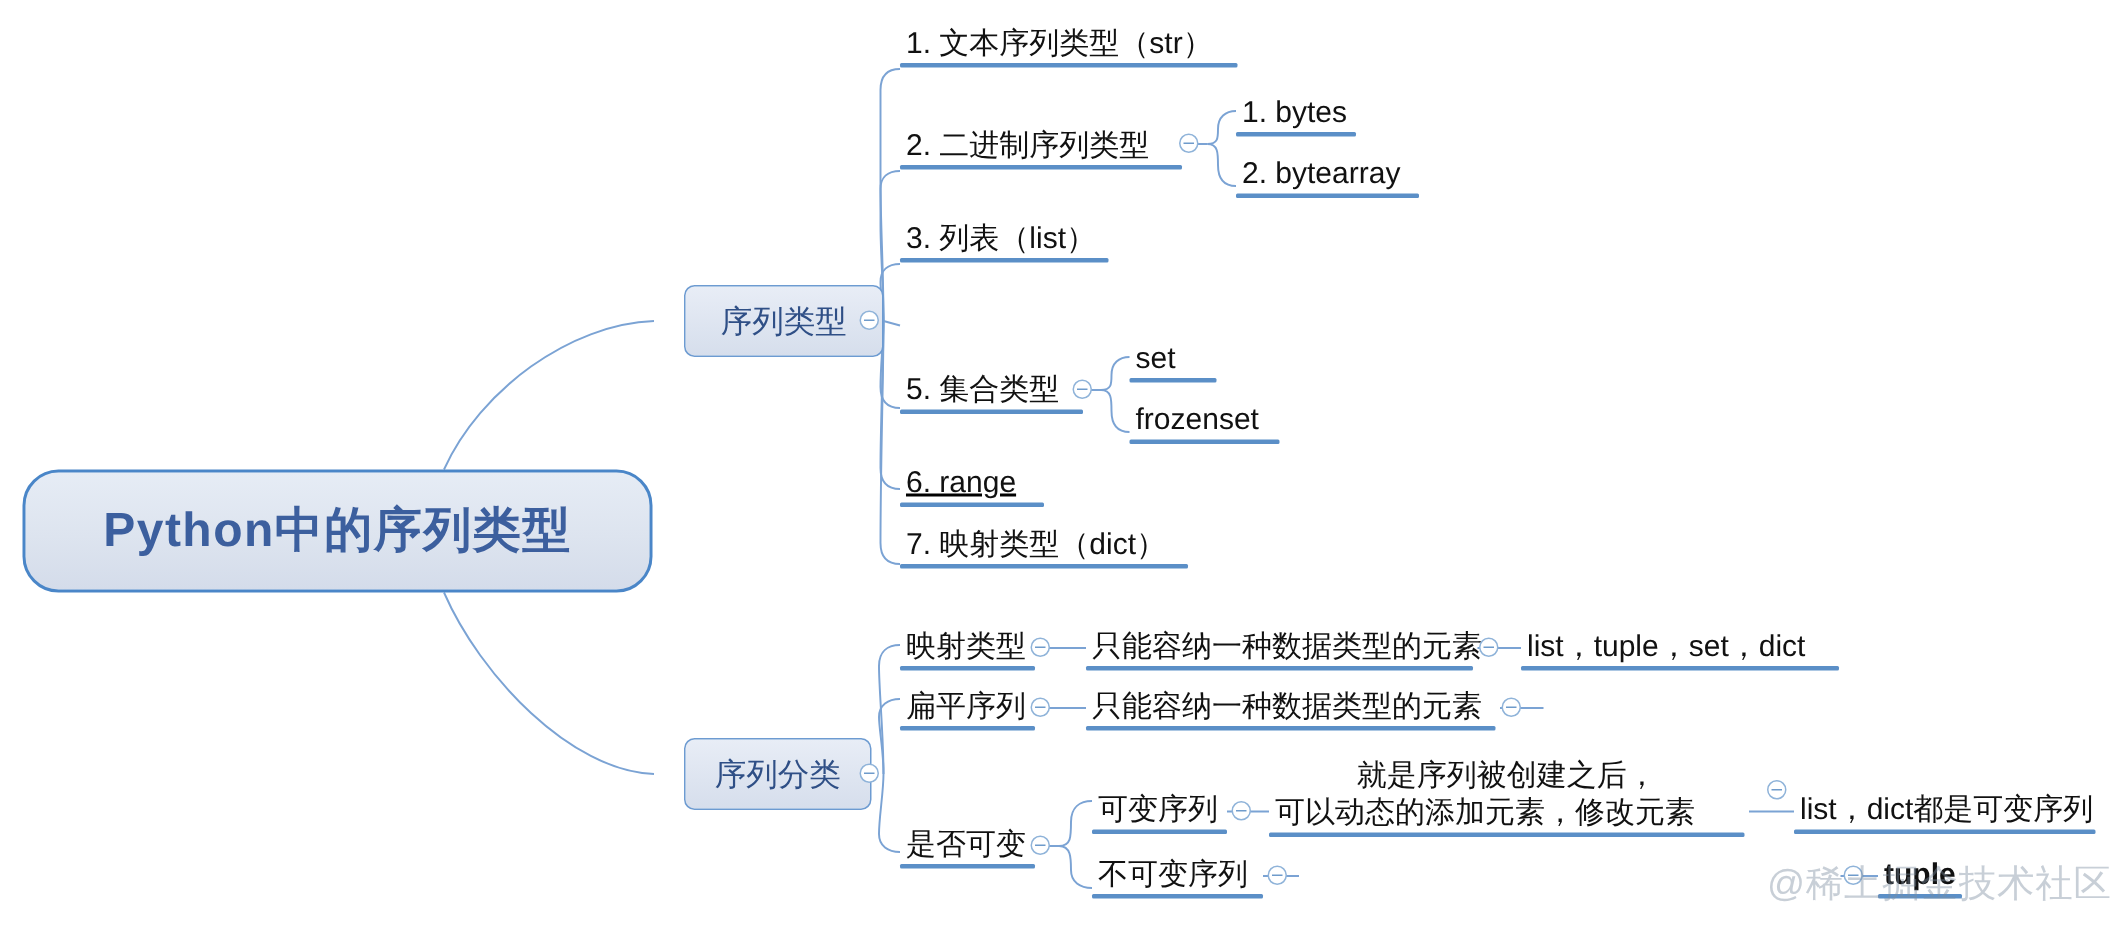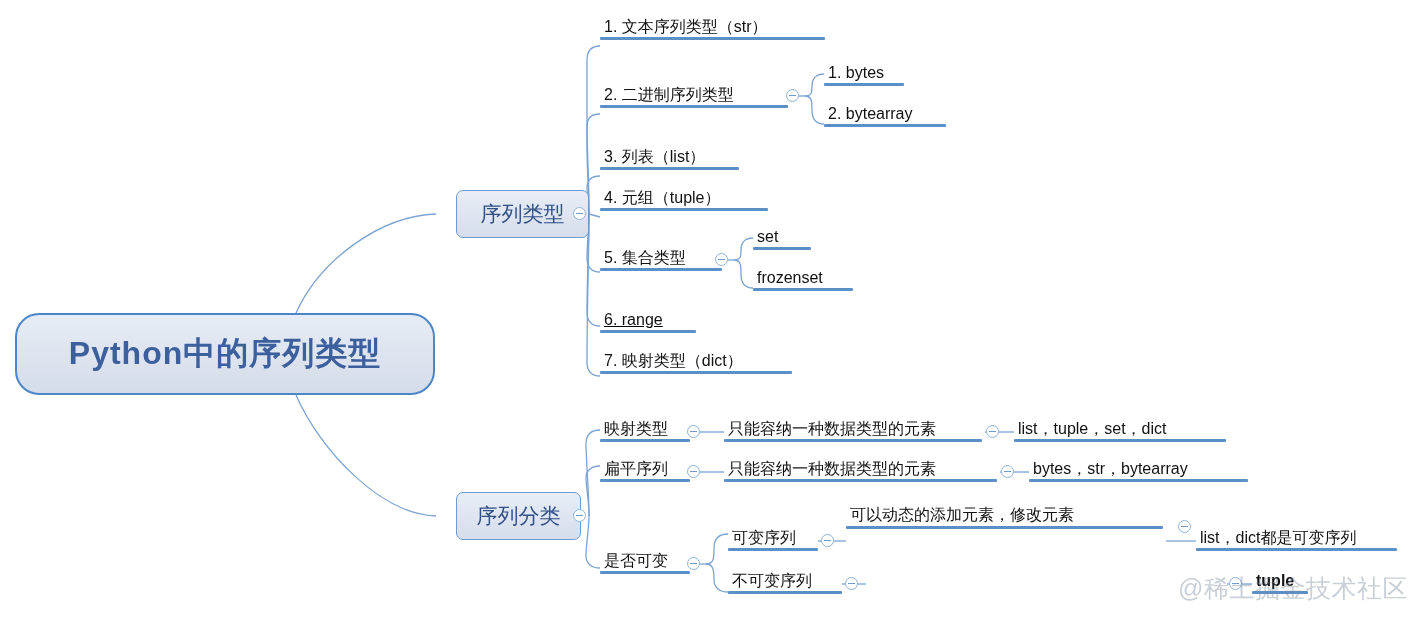--- a/index.html
+++ b/index.html
@@ -66,21 +66,21 @@
   #node-seq-types { left: 436px; top: 190px; width: 133px; height: 48px; }
   #node-seq-class { left: 436px; top: 492px; width: 125px; height: 48px; }
 
   
   .item {
     position: absolute;
     white-space: nowrap;
   }
   .item .txt {
     display: block;
-    font-size: 16px;
+    font-size: 20px;
     color: #111111;
     line-height: 1.15;
     padding: 0 4px 1px 4px;
     white-space: pre;
   }
   .item .bar {
     display: block;
     height: 3px;
     background: #5b8fc7;
     border-radius: 1px;
@@ -201,24 +201,20 @@
   <div class="item" style="left:824px; top:105px;">
     <span class="txt">2. bytearray</span>
     <span class="bar" style="width:122px;"></span>
   </div>
 
   <div class="item" style="left:600px; top:148px;">
     <span class="txt">3. 列表（list）</span>
     <span class="bar" style="width:139px;"></span>
   </div>
 
-  <div class="item" style="left:600px; top:189px;">
-    <span class="txt">4. 元组（tuple）</span>
-    <span class="bar" style="width:168px;"></span>
-  </div>
 
   <div class="item" style="left:600px; top:249px;">
     <span class="txt">5. 集合类型</span>
     <span class="bar" style="width:122px;"></span>
   </div>
   <div class="collapse" style="left:715px; top:253px;"></div>
 
   <div class="item" style="left:753px; top:228px;">
     <span class="txt">set</span>
     <span class="bar" style="width:58px;"></span>
@@ -256,37 +252,34 @@
   <div class="item" style="left:600px; top:460px;">
     <span class="txt">扁平序列</span>
     <span class="bar" style="width:90px;"></span>
   </div>
   <div class="collapse" style="left:687px; top:465px;"></div>
   <div class="item" style="left:724px; top:460px;">
     <span class="txt">只能容纳一种数据类型的元素</span>
     <span class="bar" style="width:273px;"></span>
   </div>
   <div class="collapse" style="left:1001px; top:465px;"></div>
-  <div class="item" style="left:1029px; top:460px;">
-    <span class="txt">bytes，str，bytearray</span>
-    <span class="bar" style="width:219px;"></span>
-  </div>
 
   <div class="item" style="left:600px; top:552px;">
     <span class="txt">是否可变</span>
     <span class="bar" style="width:90px;"></span>
   </div>
   <div class="collapse" style="left:687px; top:557px;"></div>
 
   <div class="item" style="left:728px; top:529px;">
     <span class="txt">可变序列</span>
     <span class="bar" style="width:90px;"></span>
   </div>
   <div class="collapse" style="left:821px; top:534px;"></div>
   <div class="item two-line" style="left:846px; top:506px;">
+    <span class="txt" style="text-align:center;">就是序列被创建之后，</span>
     <span class="txt">可以动态的添加元素，修改元素</span>
     <span class="bar" style="width:317px;"></span>
   </div>
   <div class="collapse" style="left:1178px; top:520px;"></div>
   <div class="item" style="left:1196px; top:529px;">
     <span class="txt">list，dict都是可变序列</span>
     <span class="bar" style="width:201px;"></span>
   </div>
 
   <div class="item" style="left:728px; top:572px;">

